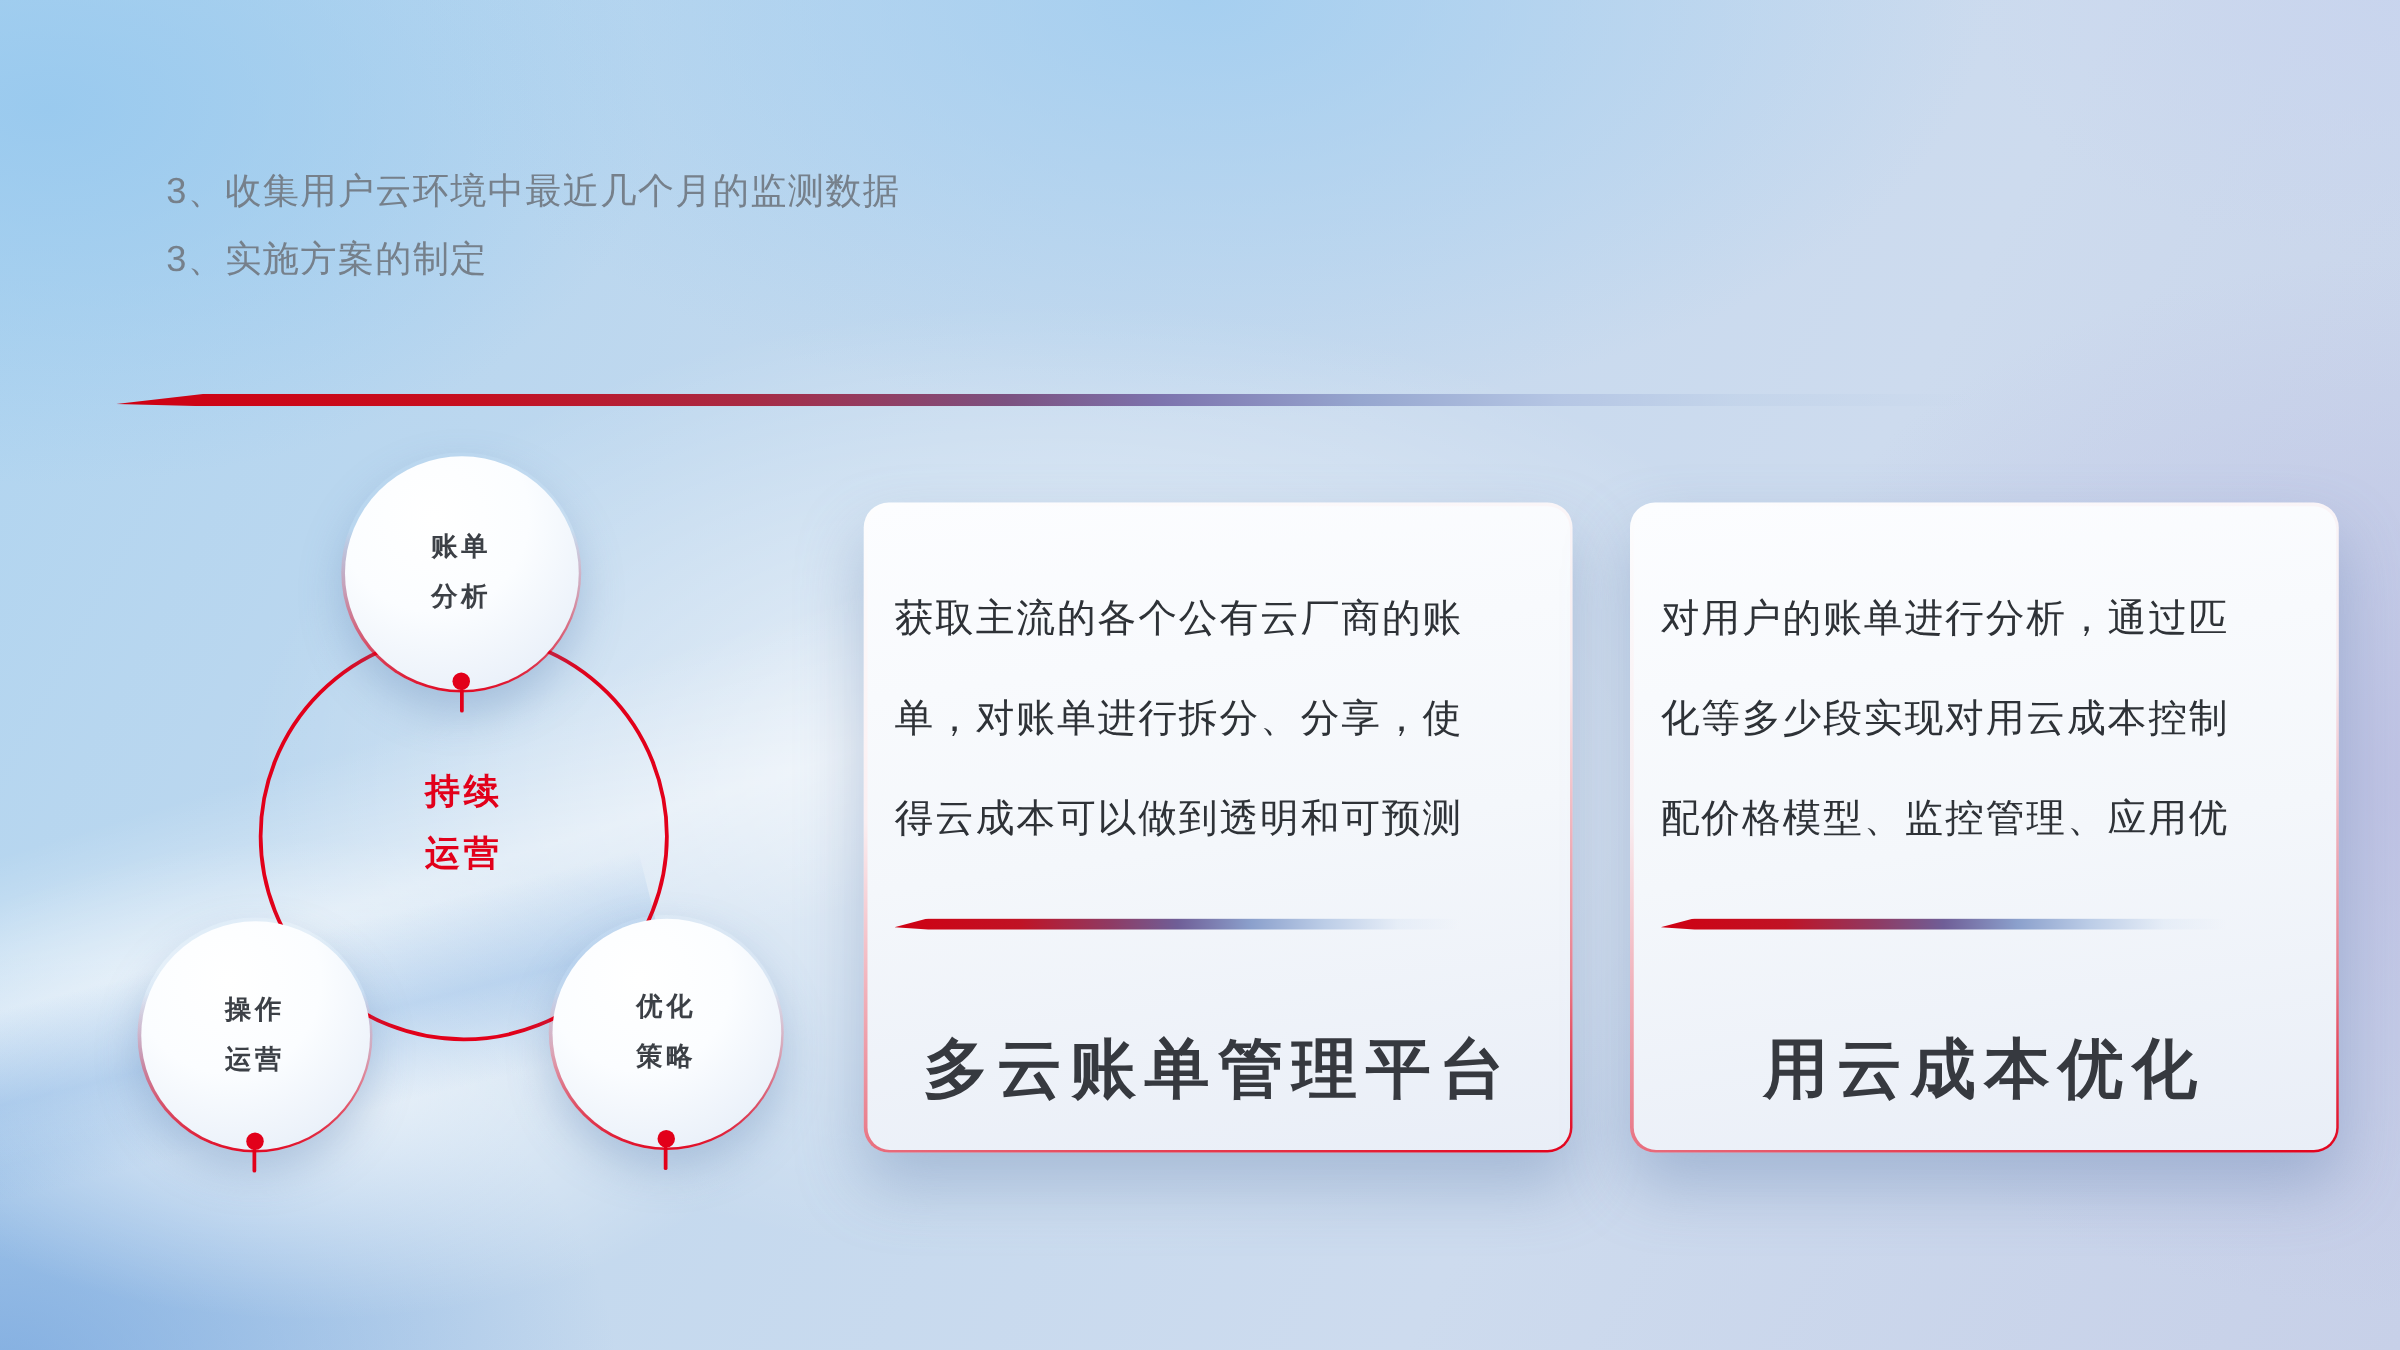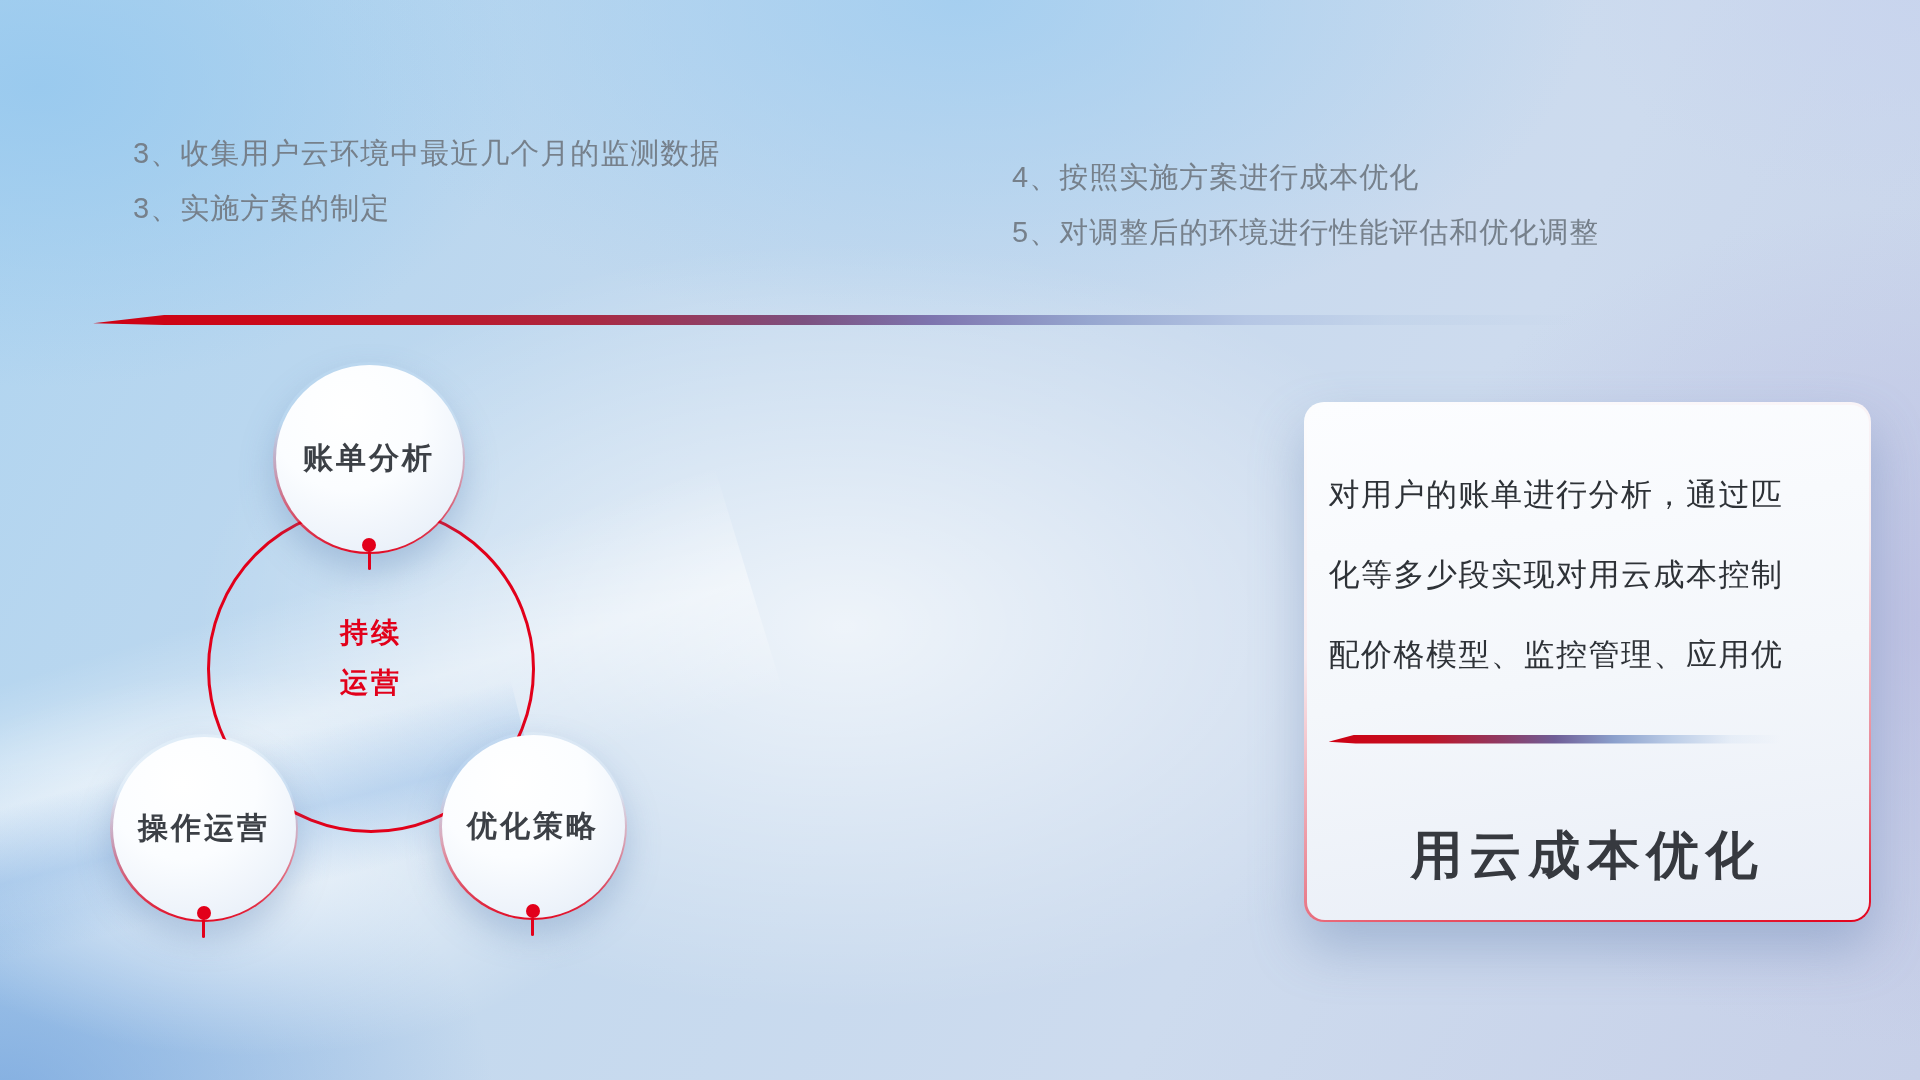--- a/index.html
+++ b/index.html
@@ -46,22 +46,22 @@
   
   .ring{position:absolute;left:207px;top:505px;width:328px;height:328px;box-sizing:border-box;
     border:3px solid #e2001a;border-radius:50%;z-index:1;}
   .center-label{position:absolute;left:271px;top:608px;width:200px;z-index:1;text-align:center;
     color:#e2001a;font-weight:700;font-size:28px;line-height:50px;letter-spacing:3px;}
   .node{position:absolute;border-radius:50%;padding:2.5px;box-sizing:border-box;z-index:2;
     background:linear-gradient(to bottom,rgba(226,0,26,0) 32%,rgba(226,0,26,0.28) 58%,rgba(226,0,26,0.95) 100%);
     box-shadow:0 16px 32px rgba(100,135,180,0.35);}
   .node-inner{width:100%;height:100%;border-radius:50%;
     background:radial-gradient(circle at 38% 26%,#ffffff 0%,#fbfdff 42%,#ecf2fa 76%,#dfe8f5 100%);
-    display:flex;align-items:center;justify-content:center;
-    color:#3c4046;font-weight:700;font-size:30px;line-height:40px;letter-spacing:3px;}
+    display:flex;flex-direction:column;align-items:center;justify-content:center;
+    color:#3c4046;font-weight:700;font-size:21px;line-height:40px;letter-spacing:3px;}
   .node-top{left:273px;top:362px;width:192px;height:192px;}
   .node-bl{left:110px;top:734px;width:188px;height:188px;}
   .node-br{left:439px;top:732px;width:188px;height:188px;}
   .dot{position:absolute;width:14px;height:14px;border-radius:50%;background:#e2001a;z-index:3;}
   .dot-top{left:362px;top:538px;} .dot-bl{left:197px;top:906px;} .dot-br{left:526px;top:904px;}
   .stem{position:absolute;width:3px;height:19px;border-radius:2px;background:#e2001a;z-index:3;}
   .stem-top{left:368px;top:551px;} .stem-bl{left:202px;top:919px;} .stem-br{left:531px;top:917px;}
 
   
   .card{position:absolute;top:402px;width:567px;height:520px;border-radius:20px;
@@ -84,24 +84,20 @@
 <div class="stage">
 
   <div class="streak streak-1"></div>
   <div class="streak streak-2"></div>
 
   <ul class="steps steps-left">
     <li>3、收集用户云环境中最近几个月的监测数据</li>
     <li>3、实施方案的制定</li>
   </ul>
 
-  <ul class="steps steps-right">
-    <li>4、按照实施方案进行成本优化</li>
-    <li>5、对调整后的环境进行性能评估和优化调整</li>
-  </ul>
 
   <div class="swoosh main-swoosh"></div>
 
   <div class="ring"></div>
 
   <div class="center-label">
     <div>持续</div>
     <div>运营</div>
   </div>
 
@@ -124,20 +120,31 @@
     </div>
   </div>
 
   <div class="dot dot-top"></div>
   <div class="dot dot-bl"></div>
   <div class="dot dot-br"></div>
   <div class="stem stem-top"></div>
   <div class="stem stem-bl"></div>
   <div class="stem stem-br"></div>
 
+  <div class="card card-1">
+    <div class="card-inner">
+      <div class="card-body">
+        <div>获取主流的各个公有云厂商的账</div>
+        <div>单，对账单进行拆分、分享，使</div>
+        <div>得云成本可以做到透明和可预测</div>
+      </div>
+      <div class="swoosh card-swoosh"></div>
+      <div class="card-title">多云账单管理平台</div>
+    </div>
+  </div>
 
   <div class="card card-2">
     <div class="card-inner">
       <div class="card-body">
         <div>对用户的账单进行分析，通过匹</div>
         <div>化等多少段实现对用云成本控制</div>
         <div>配价格模型、监控管理、应用优</div>
       </div>
       <div class="swoosh card-swoosh"></div>
       <div class="card-title">用云成本优化</div>

